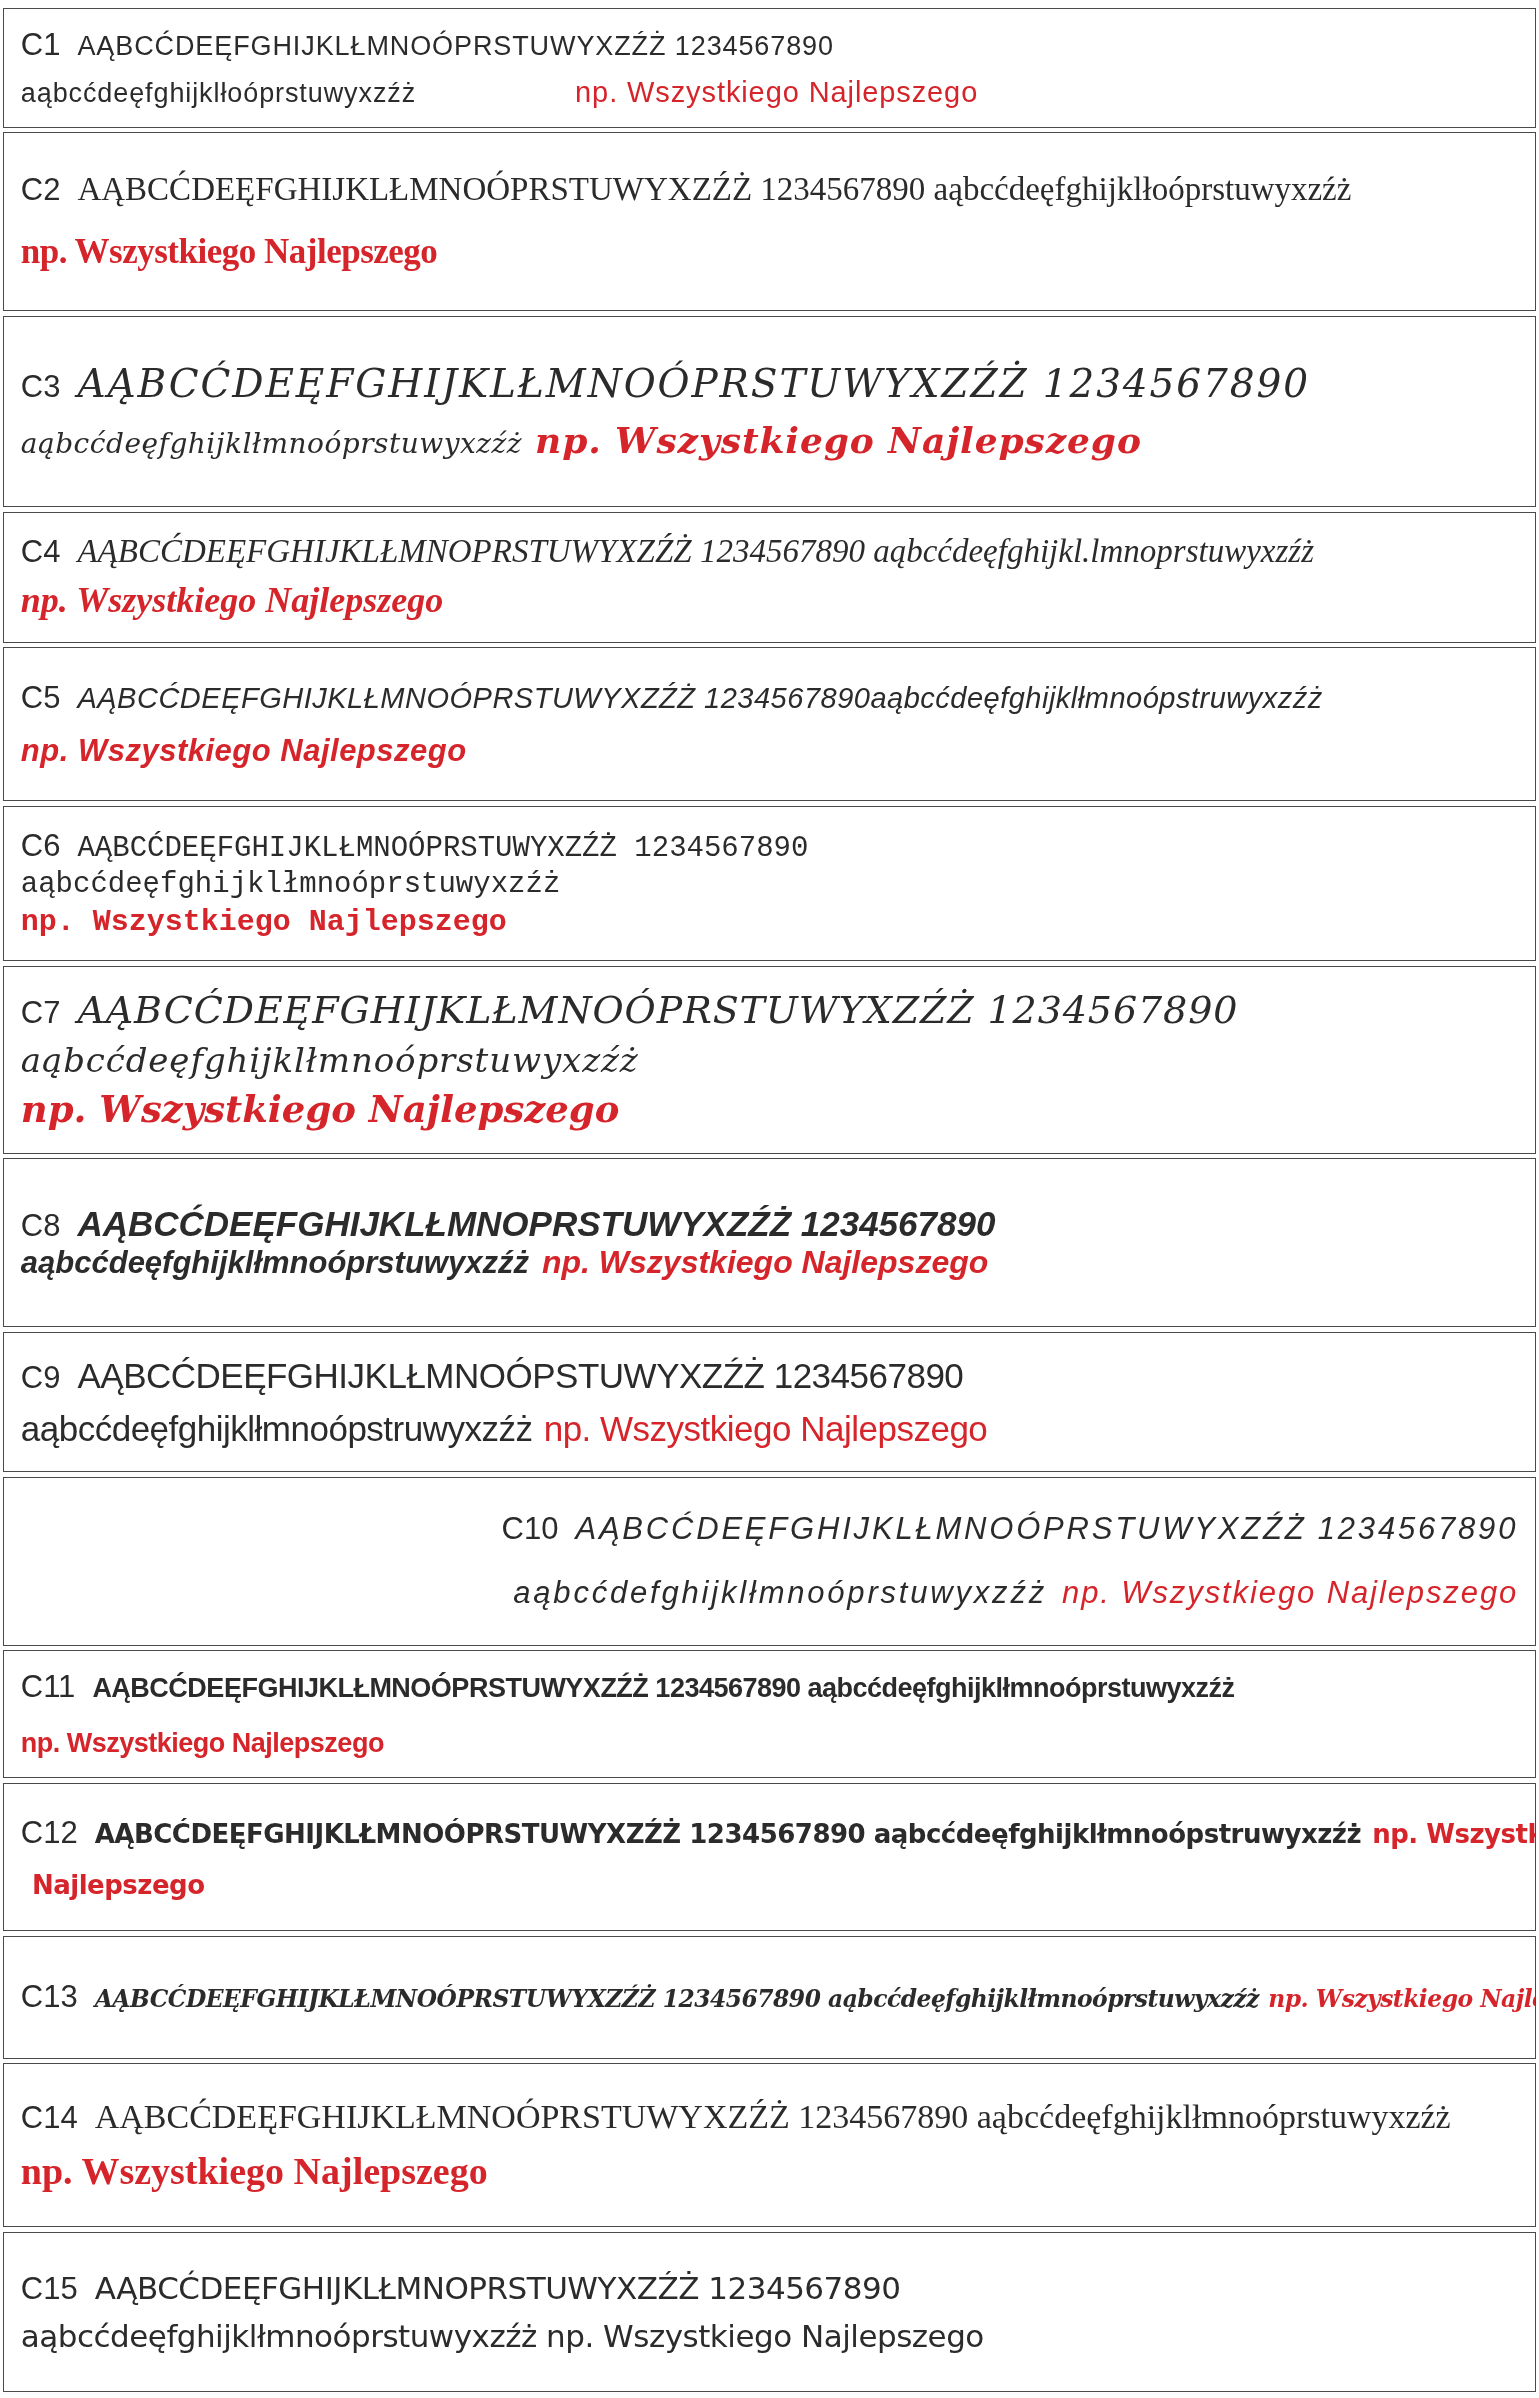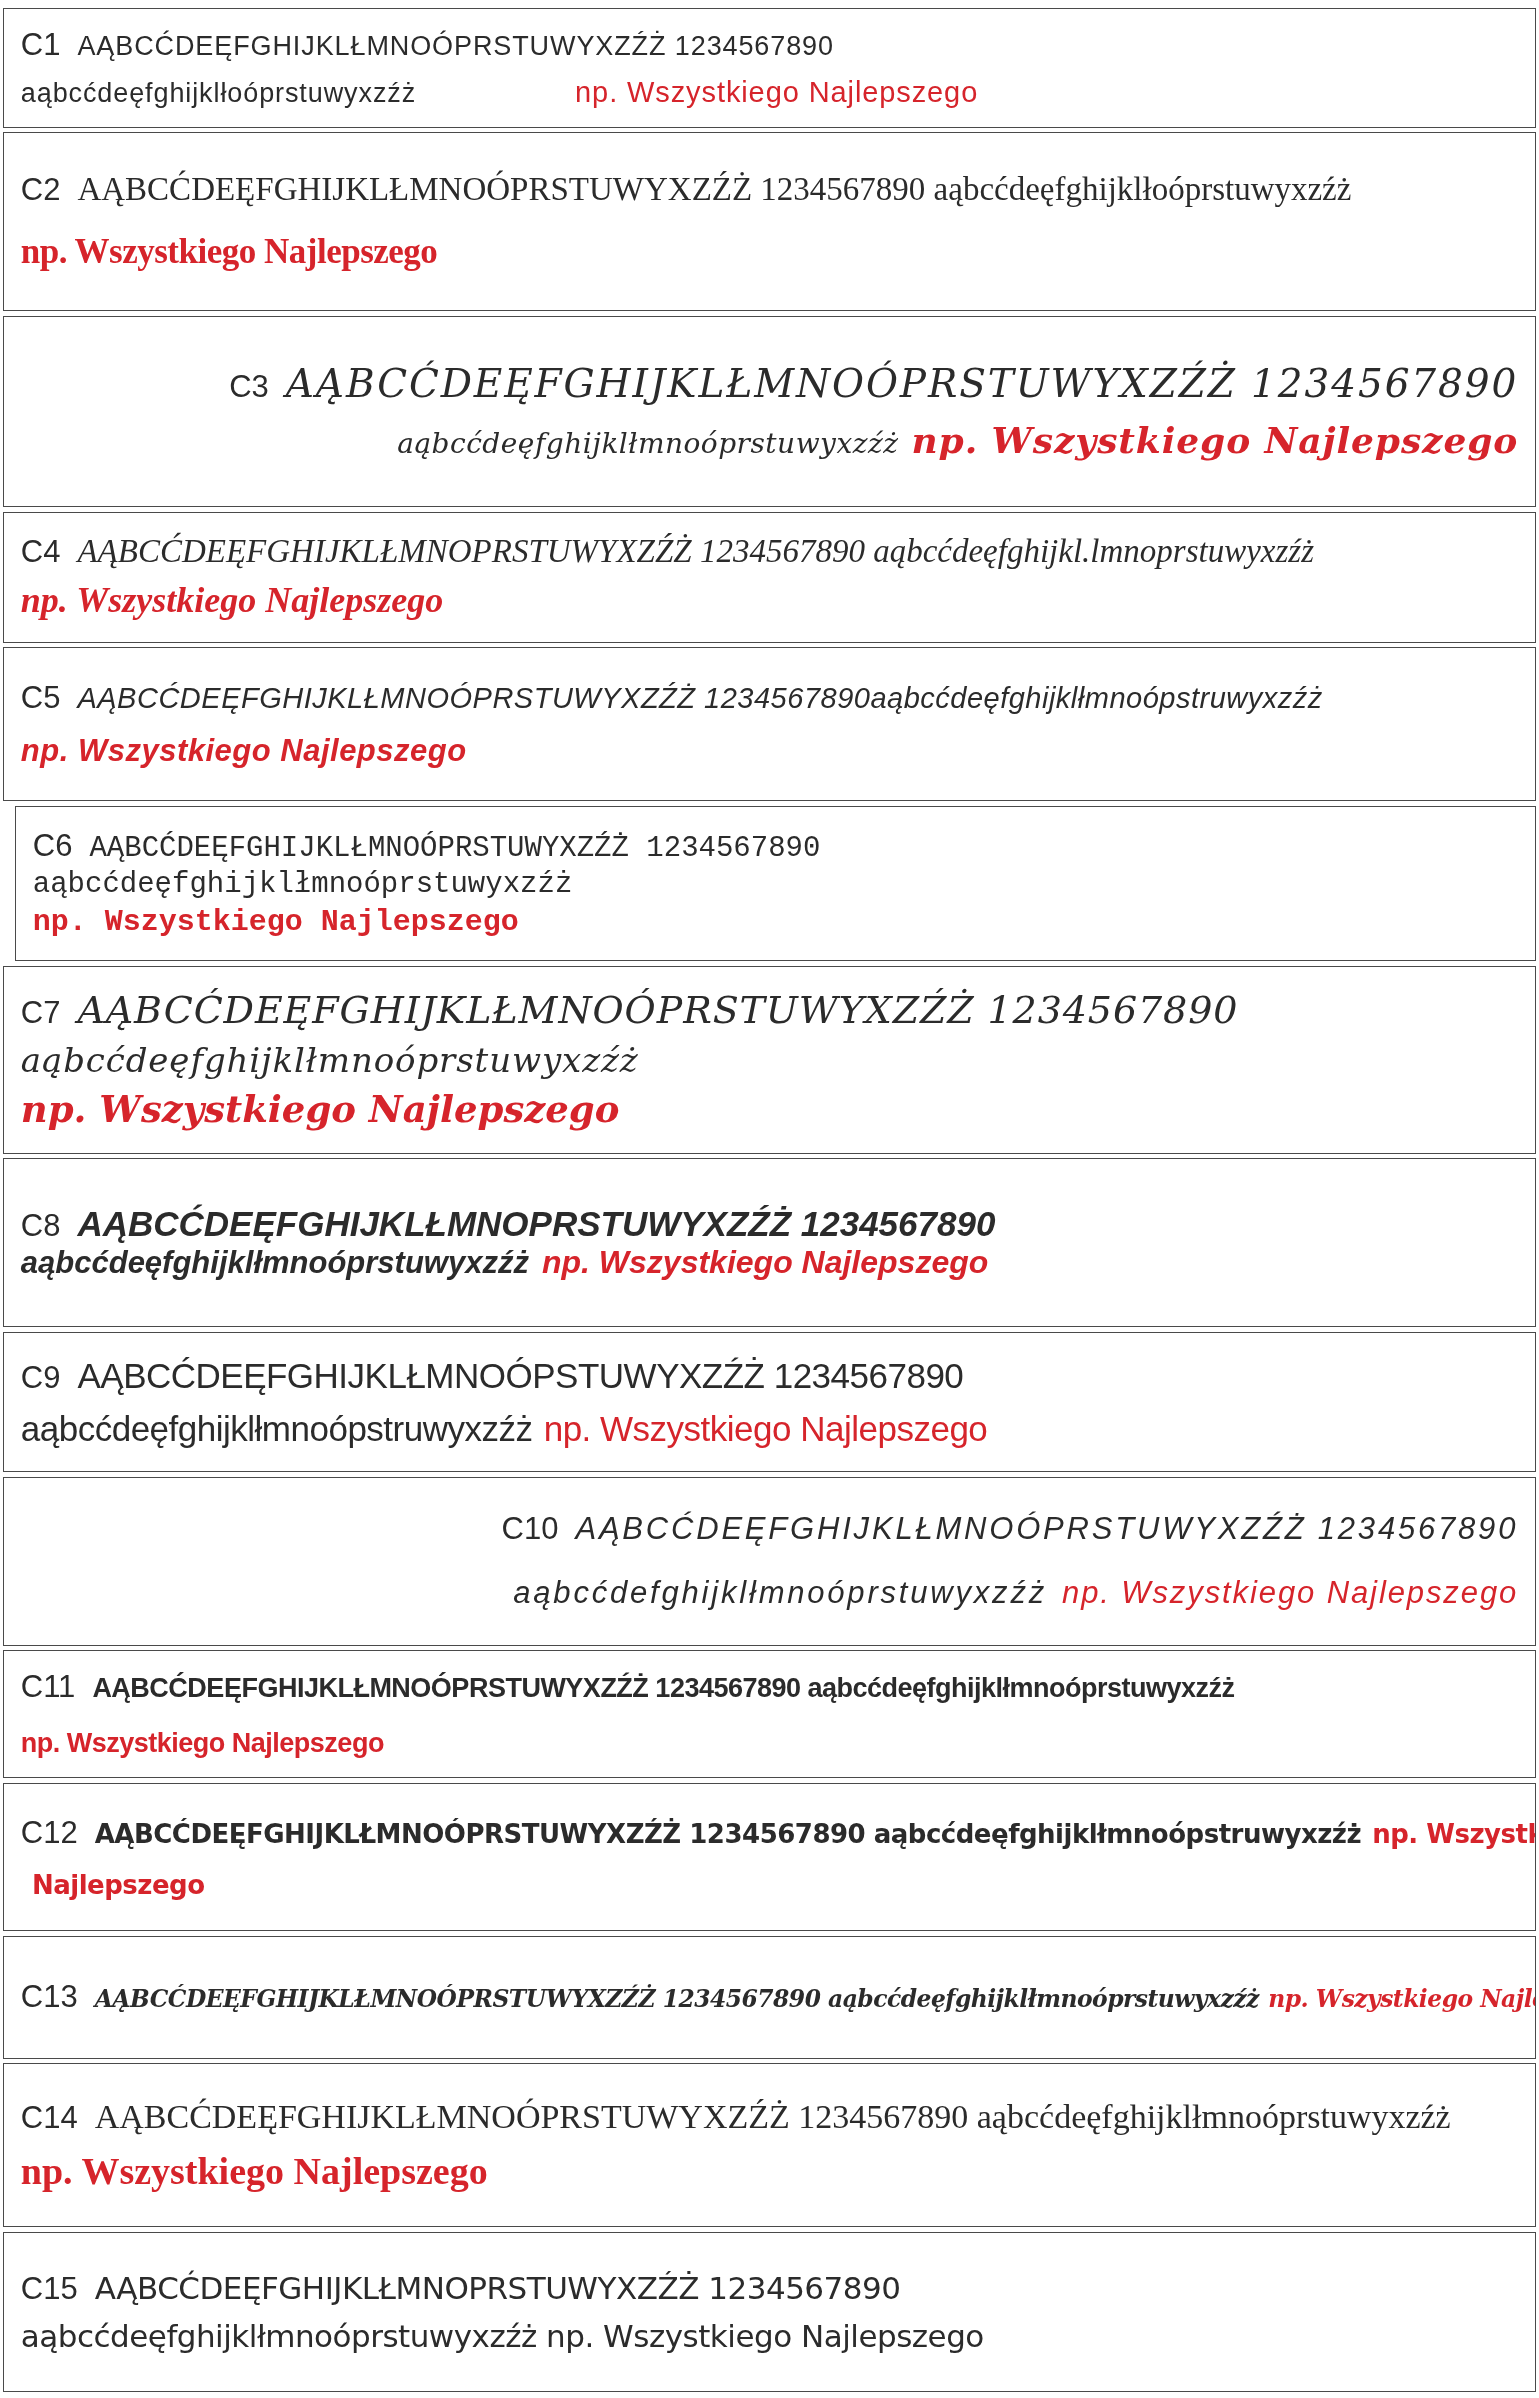--- a/index.html
+++ b/index.html
@@ -11,22 +11,22 @@
   .section{
     box-sizing:border-box;border:1.9px solid var(--line);margin-bottom:4.7px;
     display:flex;flex-direction:column;justify-content:center;
     padding:0 17px;overflow:hidden;background:var(--bg);
   }
   .line{white-space:nowrap;display:flex;align-items:baseline;}
   .seg{color:var(--ink);}
   .red{color:var(--accent);}
   .label{font:normal normal 31px "Liberation Sans",sans-serif;letter-spacing:0;color:var(--ink);margin-right:17px;font-style:normal;}
   
-  .s1{height:120px;gap:13px;} .s2{height:179px;gap:24px;} .s3{height:191px;gap:13px;align-items:flex-end;}
-  .s4{height:131px;gap:9.4px;} .s5{height:154px;gap:17px;} .s6{height:155px;gap:3.7px;margin-left:12px;}
+  .s1{height:120px;gap:13px;} .s2{height:179px;gap:24px;} .s3{height:191px;gap:13px;}
+  .s4{height:131px;gap:9.4px;} .s5{height:154px;gap:17px;} .s6{height:155px;gap:3.7px;}
   .s7{height:188px;gap:7.5px;} .s8{height:169px;} .s9{height:140px;gap:13px;}
   .s10{height:169px;gap:28px;align-items:flex-end;} .s11{height:128px;gap:23px;} .s12{height:148px;gap:19px;}
   .s13{height:123px;} .s14{height:164px;gap:13px;} .s15{height:160px;gap:11.2px;}
   
   .s1 .seg{font-family:"Liberation Sans",sans-serif;font-size:27px;letter-spacing:0.9px;}
   .s1 .red{margin-left:159px;font-size:29px;}
   .s2 .seg{font-family:"Liberation Serif",serif;font-size:33px;}
   .s2 .red{font-weight:bold;font-size:35px;letter-spacing:-0.5px;}
   .s3 .seg{font-family:"DejaVu Serif",serif;font-style:italic;font-size:39px;letter-spacing:1.9px;}
   .s3 .lower{font-size:28px;letter-spacing:0.5px;}

